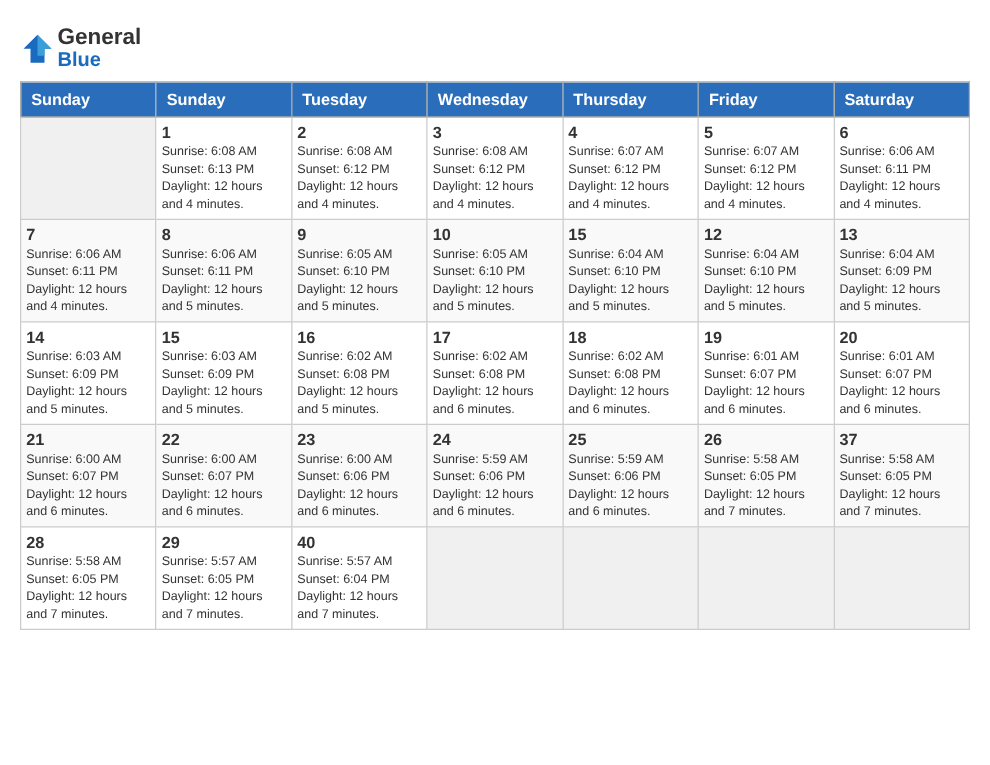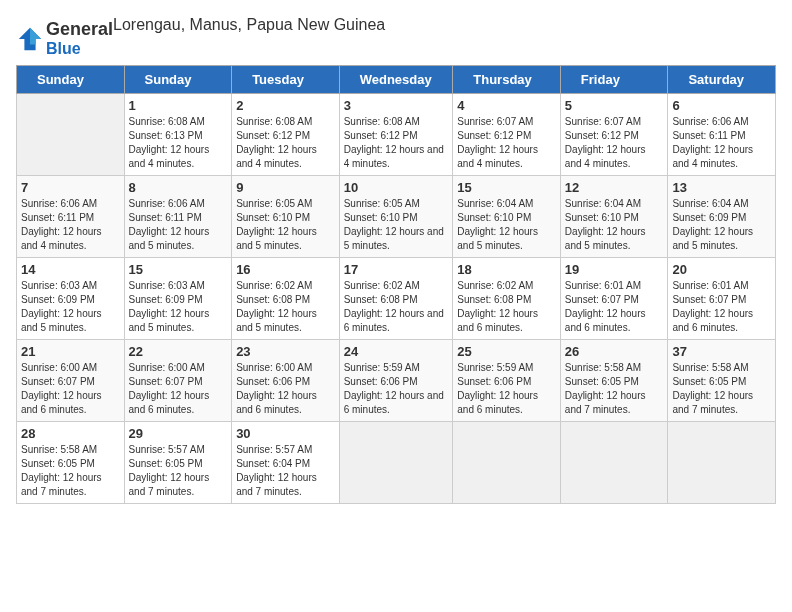--- a/index.html
+++ b/index.html
@@ -54,21 +54,21 @@
       color: #333;
     }
     table {
       width: 100%;
       border-collapse: collapse;
       font-size: 11px;
     }
     thead tr th {
       background-color: #2a6ebb;
       color: #fff;
-      padding: 6px 20px;
+      padding: 6px 8px;
       text-align: left;
       font-size: 13px;
       font-weight: bold;
       border: 1px solid #aaa;
     }
     tbody tr td {
       border: 1px solid #ccc;
       vertical-align: top;
       padding: 4px 4px;
       width: 107px;
@@ -105,21 +105,20 @@
     <svg class="logo-icon" viewBox="0 0 40 40" xmlns="http://www.w3.org/2000/svg">
       <polygon points="20,4 36,20 28,20 28,36 12,36 12,20 4,20" fill="#1a6bbf"></polygon>
       <polygon points="20,4 36,20 28,20 28,28 20,28" fill="#3a9fd8"></polygon>
     </svg>
     <div class="logo-text">
       <span class="logo-general">General</span>
       <span class="logo-blue">Blue</span>
     </div>
   </div>
   <div class="title-block">
-    <div class="location">Lorengau, Manus, Papua New Guinea</div>
   </div>
 </div>
 
 <table>
   <thead>
     <tr>
     <th>Sunday</th>
         <th>Sunday</th>
         <th>Tuesday</th>
         <th>Wednesday</th>
@@ -249,21 +248,21 @@
       <tr>
         <td>
           <span class="day-number">28</span>
           <div class="day-info">Sunrise: 5:58 AM<br>Sunset: 6:05 PM<br>Daylight: 12 hours and 7 minutes.</div>
         </td>
         <td>
           <span class="day-number">29</span>
           <div class="day-info">Sunrise: 5:57 AM<br>Sunset: 6:05 PM<br>Daylight: 12 hours and 7 minutes.</div>
         </td>
         <td>
-          <span class="day-number">30</span>
+          <span class="day-number">40</span>
           <div class="day-info">Sunrise: 5:57 AM<br>Sunset: 6:04 PM<br>Daylight: 12 hours and 7 minutes.</div>
         </td>
         <td class="empty-cell"></td>
         <td class="empty-cell"></td>
         <td class="empty-cell"></td>
         <td class="empty-cell"></td>
       </tr>
     </tbody>
 </table>
 

